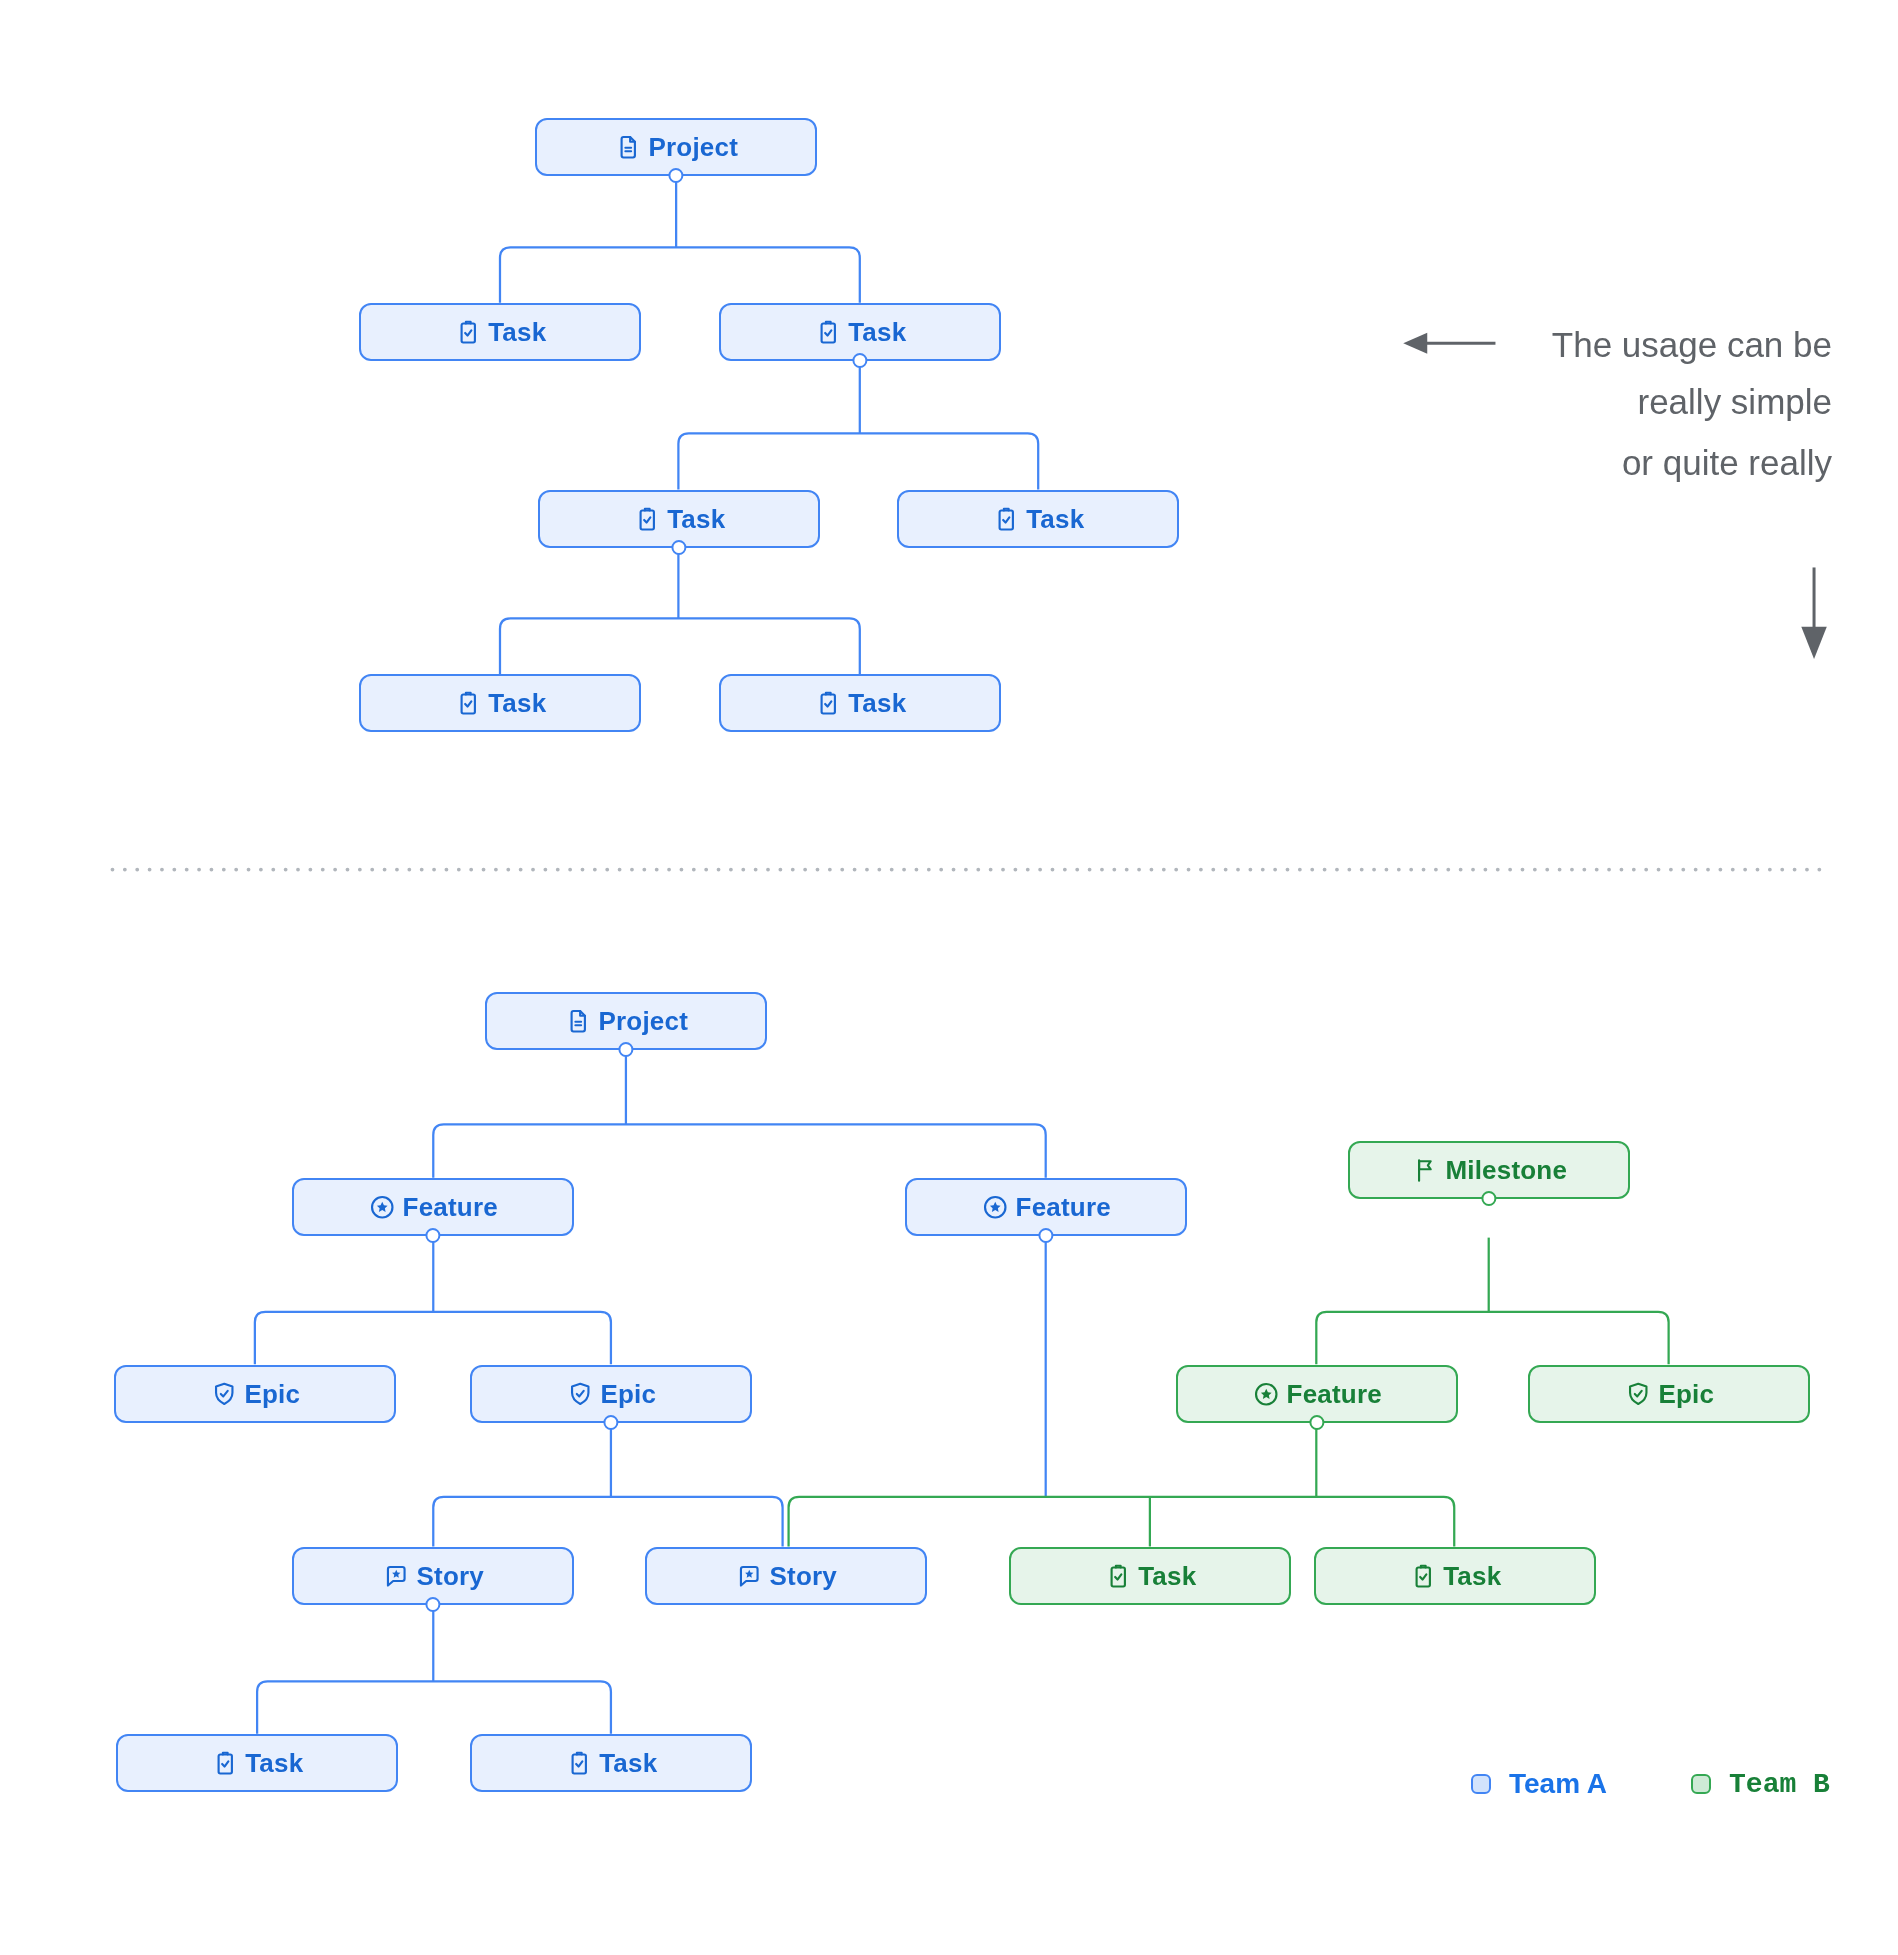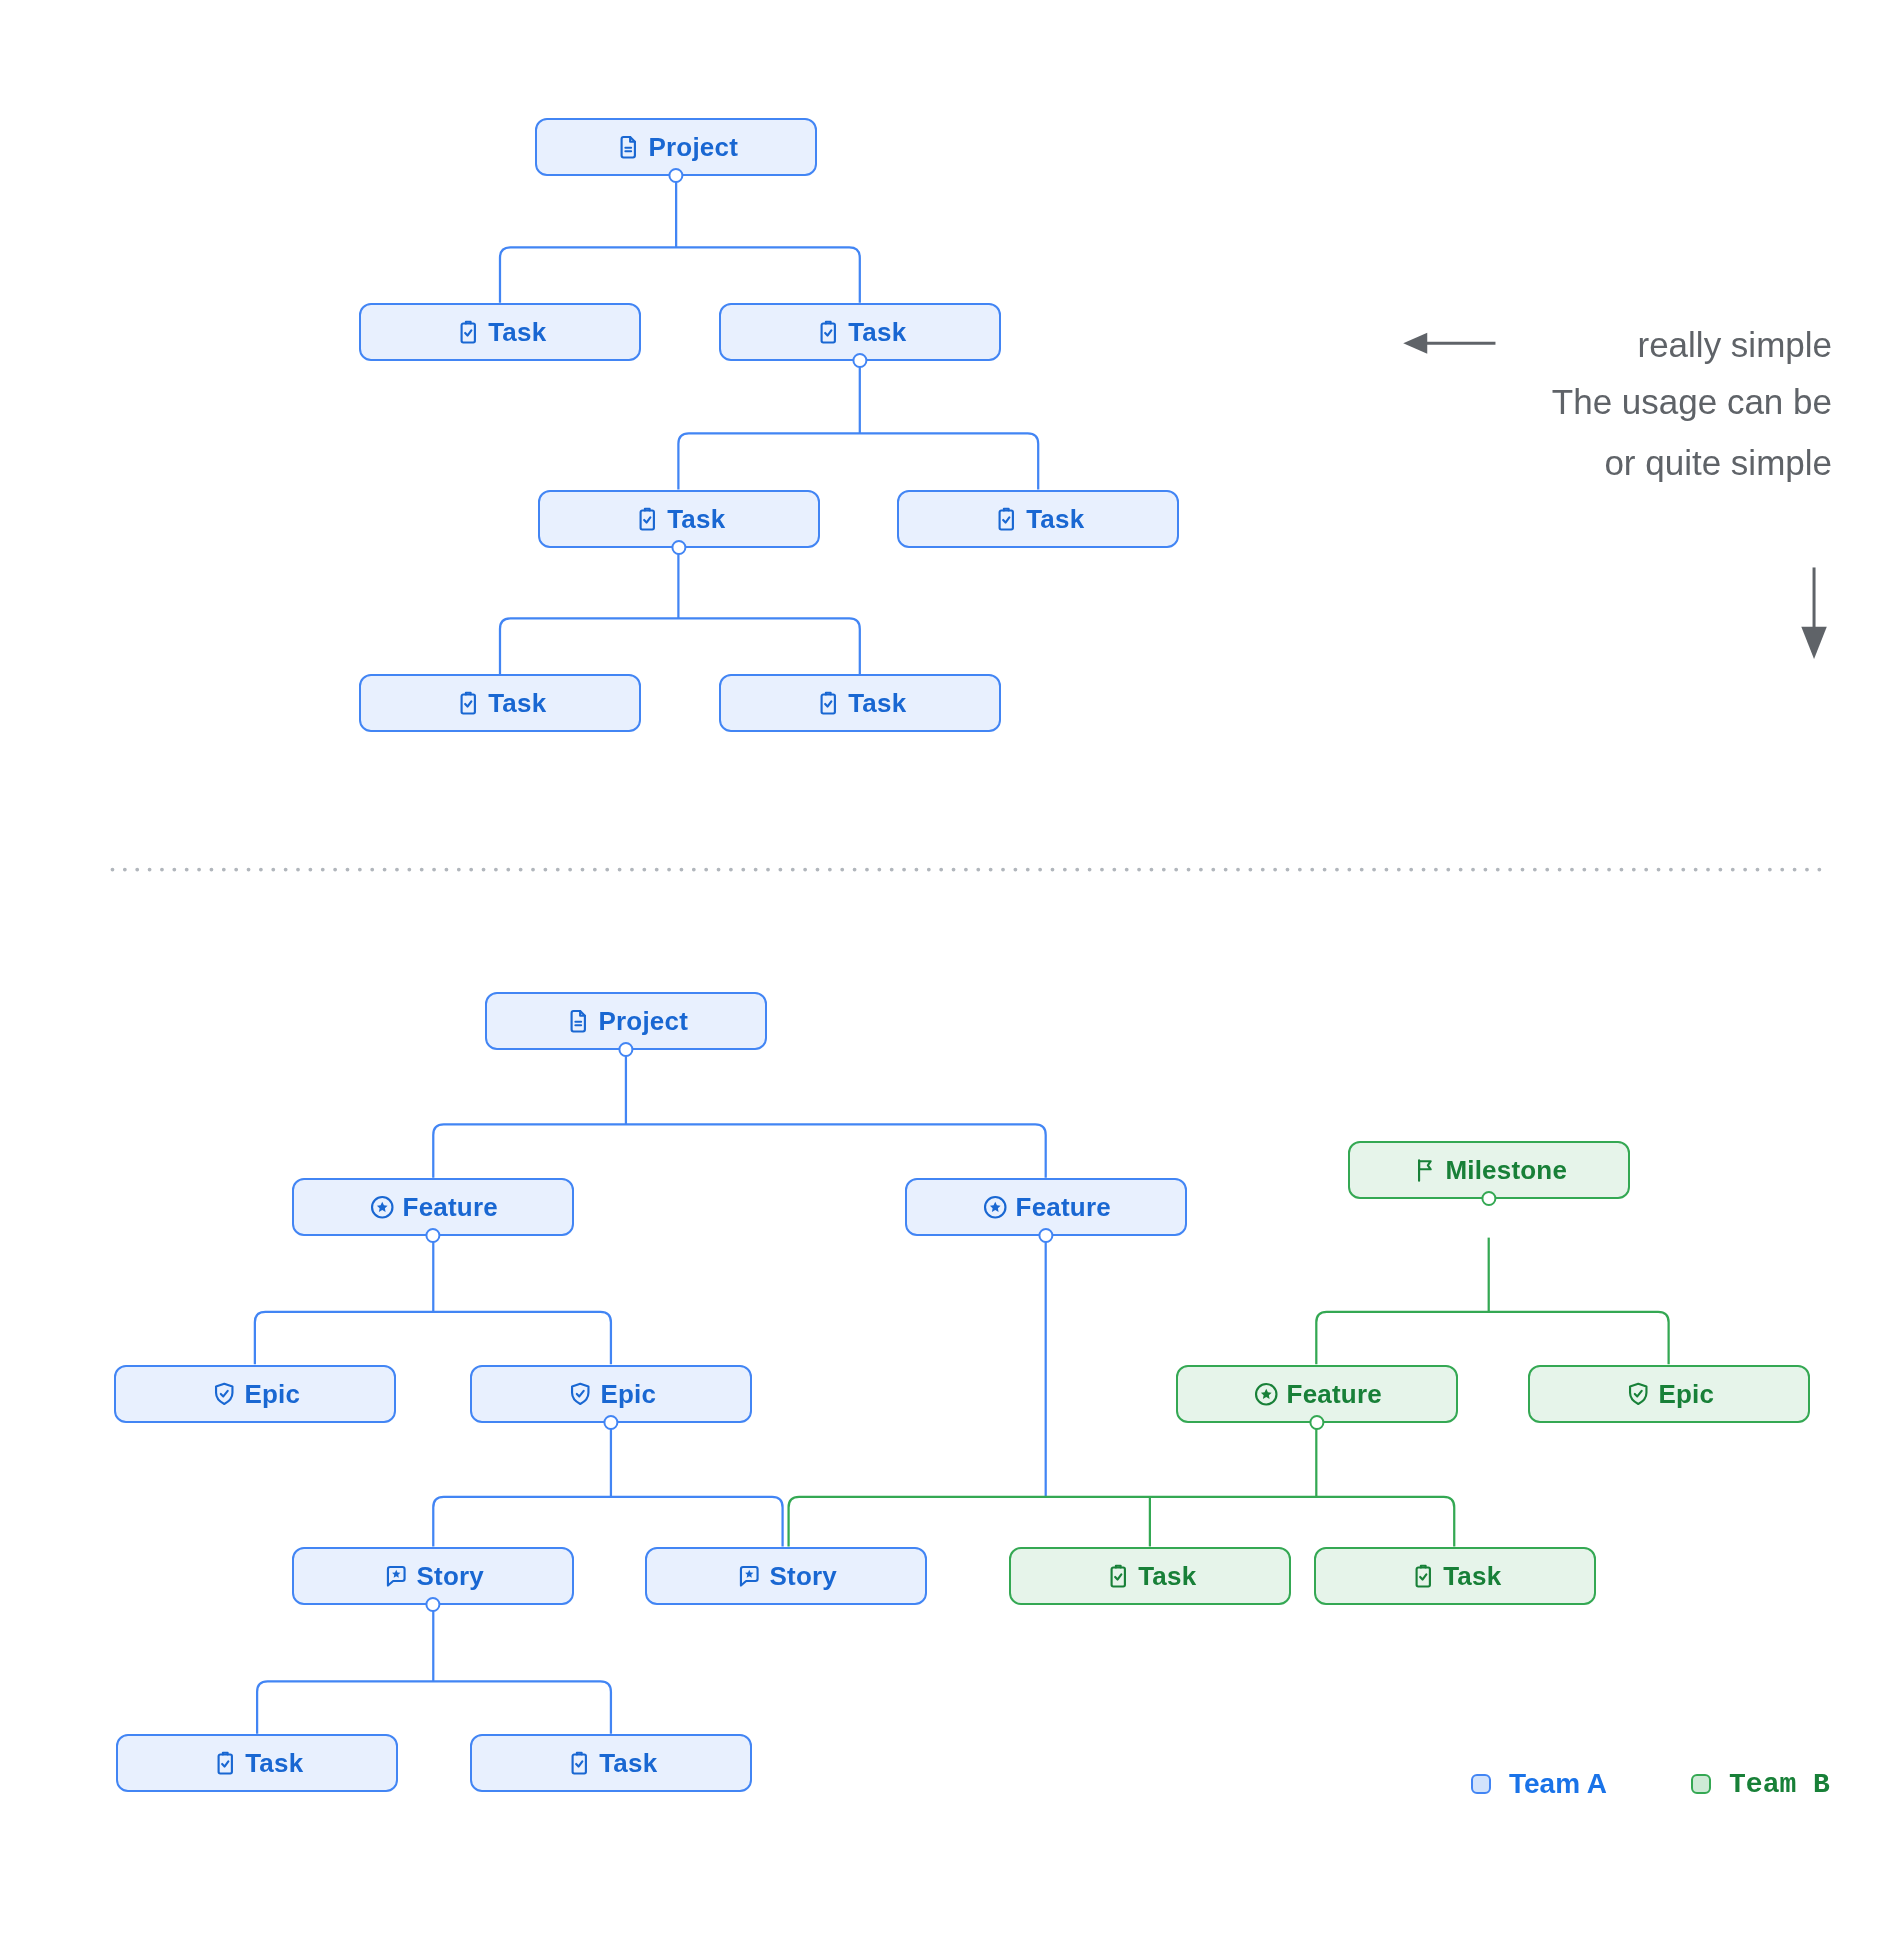--- a/index.html
+++ b/index.html
@@ -250,23 +250,23 @@
         <svg class="node-icon" viewBox="0 0 24 24">
           <rect x="6.4" y="4.6" width="11.2" height="16" rx="1.4"></rect>
           <path d="M10 4.6V3.2h4v1.4"></path>
           <path d="M9.4 12.6l2 2.2 3.2-4.4"></path>
         </svg>
         <span class="node-label">Task</span>
       </div>
     </div>
 
   <div class="note">
+    <div>The usage can be</div>
     <div>really simple</div>
-    <div>The usage can be</div>
-    <div class="note-block2">or quite simple</div>
+    <div class="note-block2">or quite really</div>
   </div>
 
   <div class="legend">
     <div class="legend-item" style="color: rgb(26, 115, 232);">
       <span class="swatch" style="background: rgb(210, 227, 252); border-color: rgb(66, 133, 244);"></span>
       <span>Team A</span>
     </div>
     <div class="legend-item" style="color: rgb(24, 128, 56); font-family: Liberation Mono, monospace;">
       <span class="swatch" style="background: rgb(206, 234, 214); border-color: rgb(52, 168, 83);"></span>
       <span>Team B</span>

